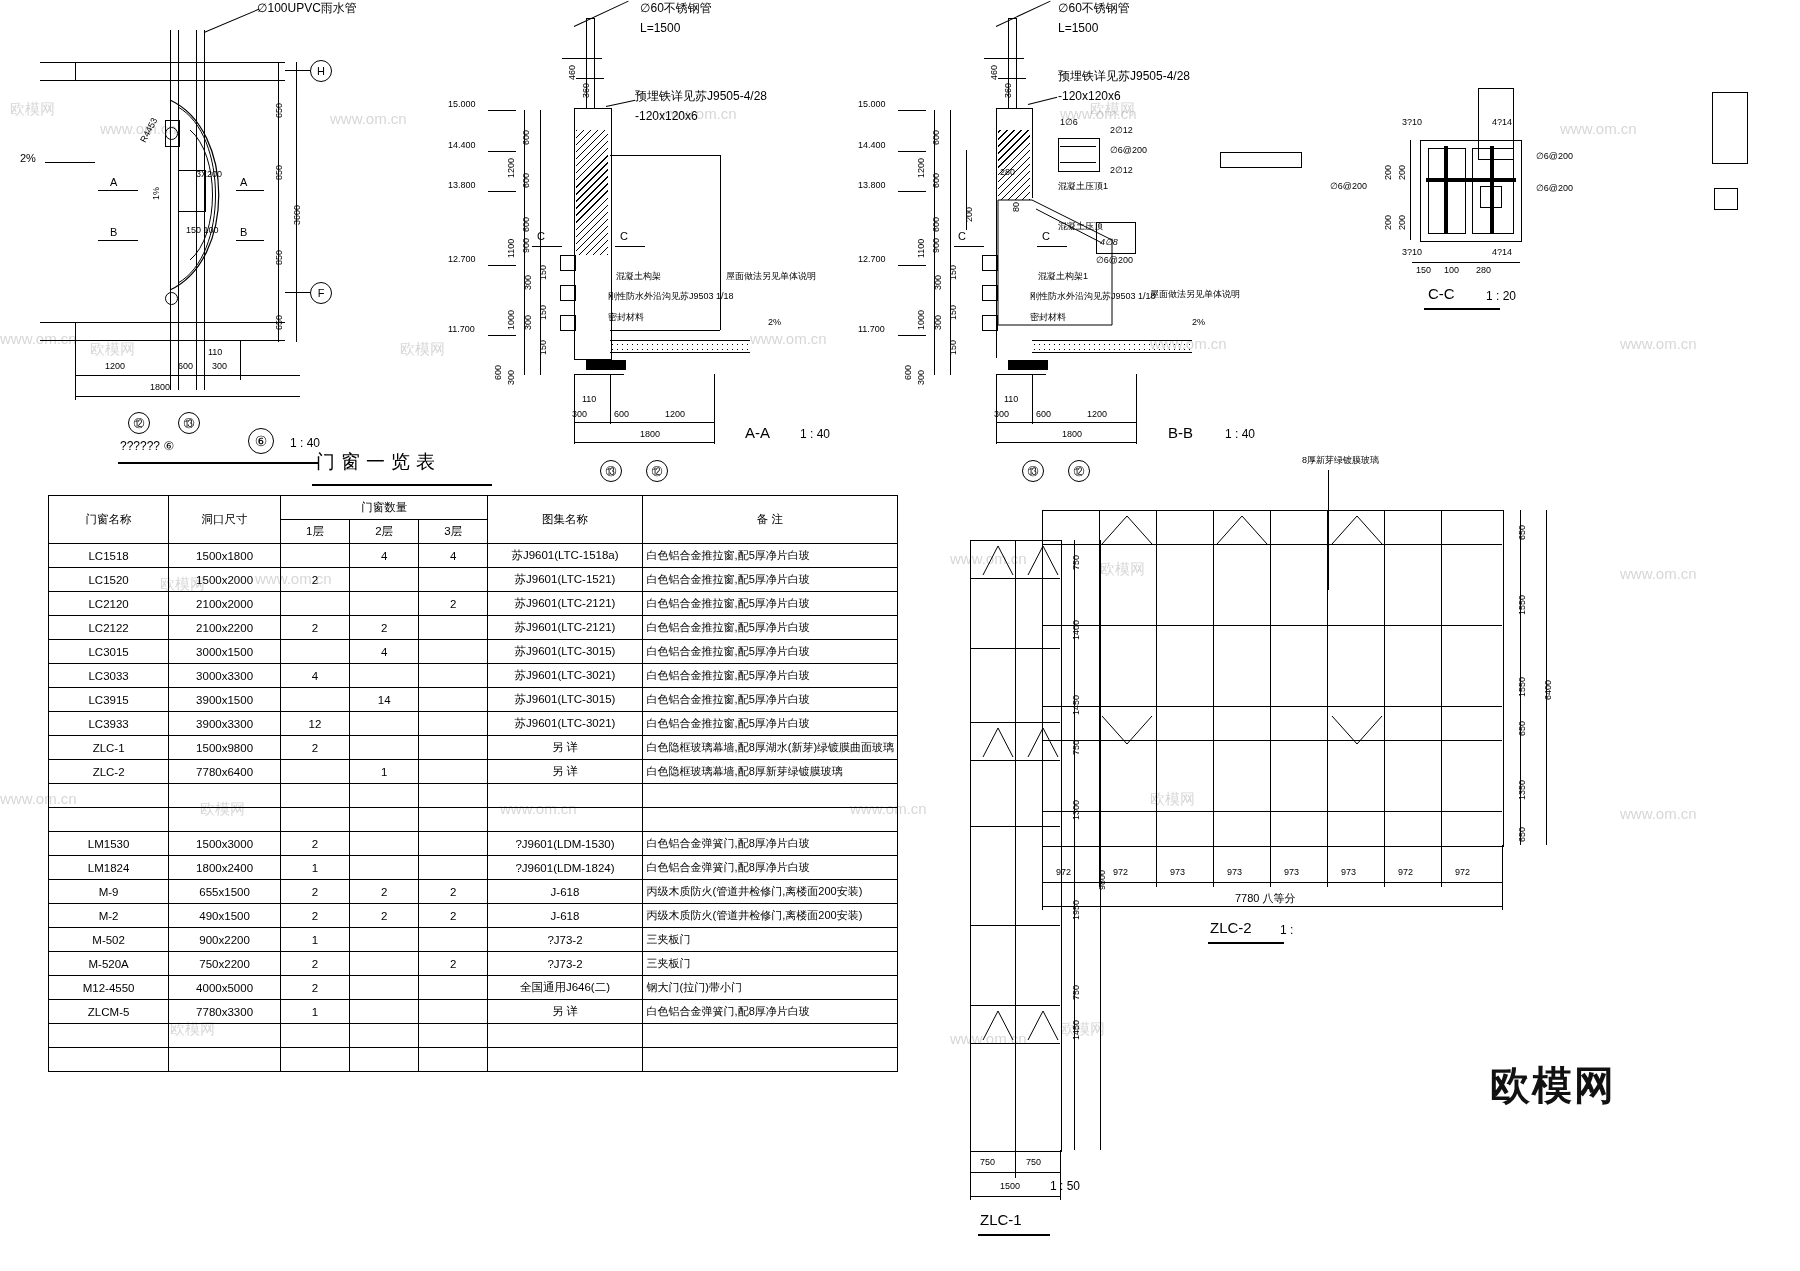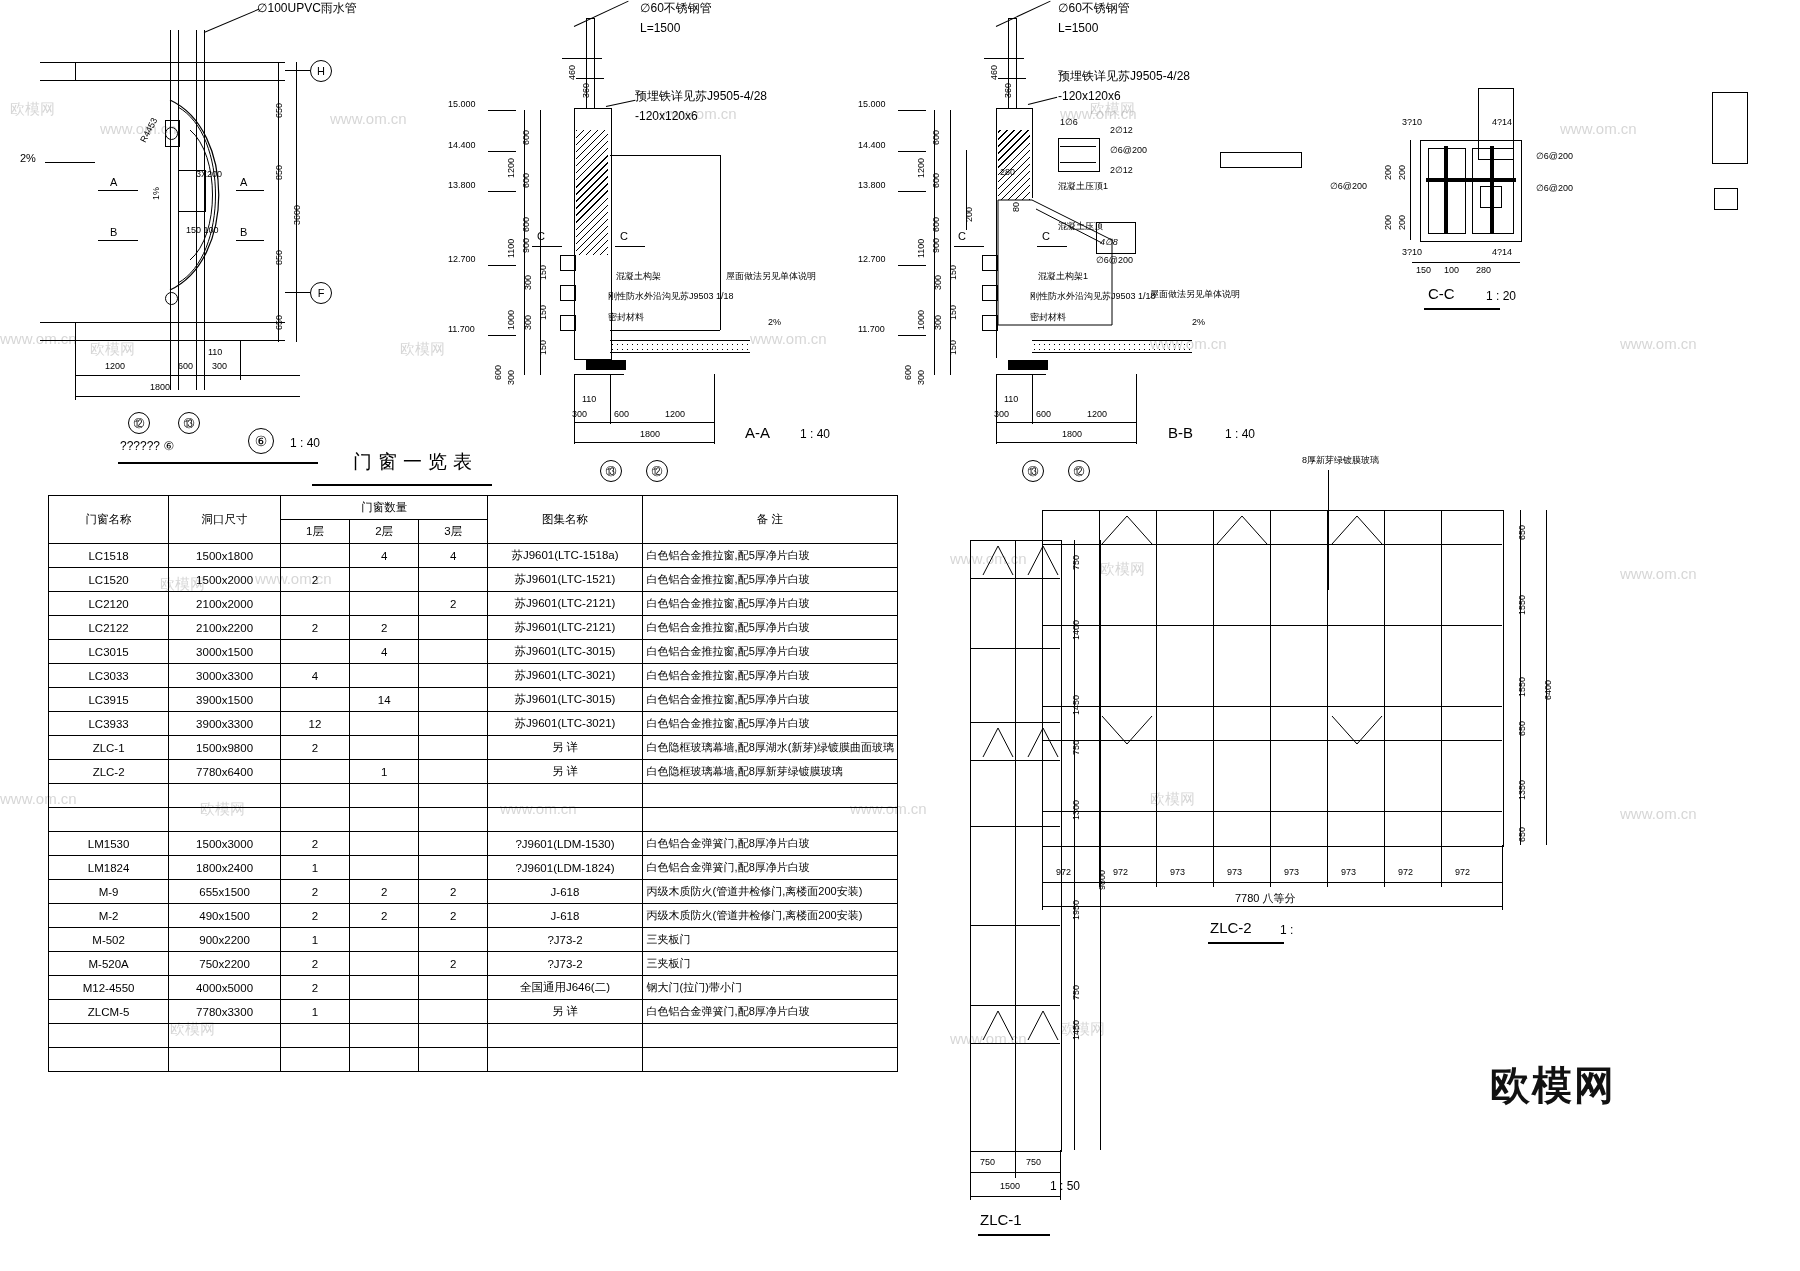--- a/index.html
+++ b/index.html
@@ -377,21 +377,21 @@
   <div class="txt m" style="left:146px;top:200px;">1 : 20</div>
   <div class="ln h" style="left:84px;top:218px;width:76px;height:2px;"></div>
 
   <div class="box" style="left:138px;top:-2px;width:34px;height:70px;"></div>
   <div class="box" style="left:140px;top:96px;width:20px;height:20px;"></div>
   <div class="box" style="left:-120px;top:62px;width:80px;height:14px;"></div>
 </div>
 <div class="box" style="left:1712px;top:92px;width:34px;height:70px;"></div>
 <div class="box" style="left:1714px;top:188px;width:22px;height:20px;"></div>
 
-<div class="txt xl" style="left:316px;top:452px;letter-spacing:6px;margin-left:37px;">门窗一览表</div>
+<div class="txt xl" style="left:316px;top:452px;letter-spacing:6px;">门窗一览表</div>
 <div class="ln h" style="left:312px;top:484px;width:180px;height:2px;"></div>
 
 <table class="sched" style="left:48px;top:495px;width:850px;">
   <thead>
     <tr>
       <th rowspan="2" style="width:108px;">门窗名称</th>
       <th rowspan="2" style="width:100px;">洞口尺寸</th>
       <th colspan="3" style="width:180px;">门窗数量</th>
       <th rowspan="2" style="width:140px;">图集名称</th>
       <th rowspan="2" style="width:235px;">备 注</th>

